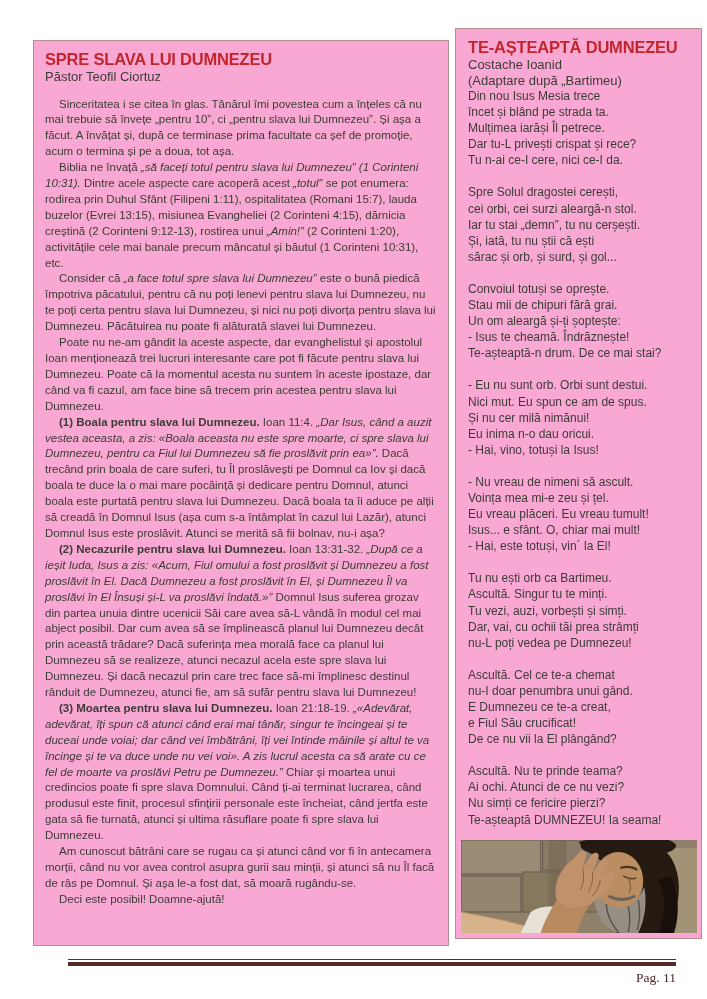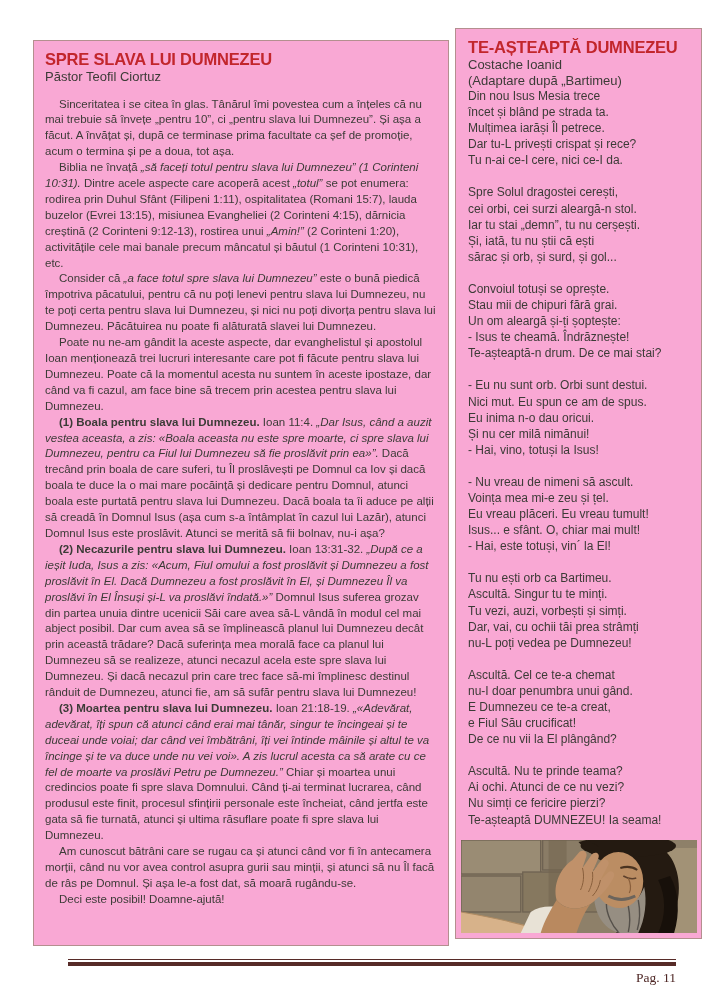--- a/index.html
+++ b/index.html
@@ -93,22 +93,22 @@
         <div class="stanza">
           <div>Convoiul totuși se oprește.</div>
           <div>Stau mii de chipuri fără grai.</div>
           <div>Un om aleargă și-ți șoptește:</div>
           <div>- Isus te cheamă. Îndrăznește!</div>
           <div>Te-așteaptă-n drum. De ce mai stai?</div>
         </div>
         <div class="stanza">
           <div>- Eu nu sunt orb. Orbi sunt destui.</div>
           <div>Nici mut. Eu spun ce am de spus.</div>
+          <div>Și nu cer milă nimănui!</div>
           <div>Eu inima n-o dau oricui.</div>
-          <div>Și nu cer milă nimănui!</div>
           <div>- Hai, vino, totuși la Isus!</div>
         </div>
         <div class="stanza">
           <div>- Nu vreau de nimeni să ascult.</div>
           <div>Voința mea mi-e zeu și țel.</div>
           <div>Eu vreau plăceri. Eu vreau tumult!</div>
           <div>Isus... e sfânt. O, chiar mai mult!</div>
           <div>- Hai, este totuși, vin´ la El!</div>
         </div>
         <div class="stanza">

